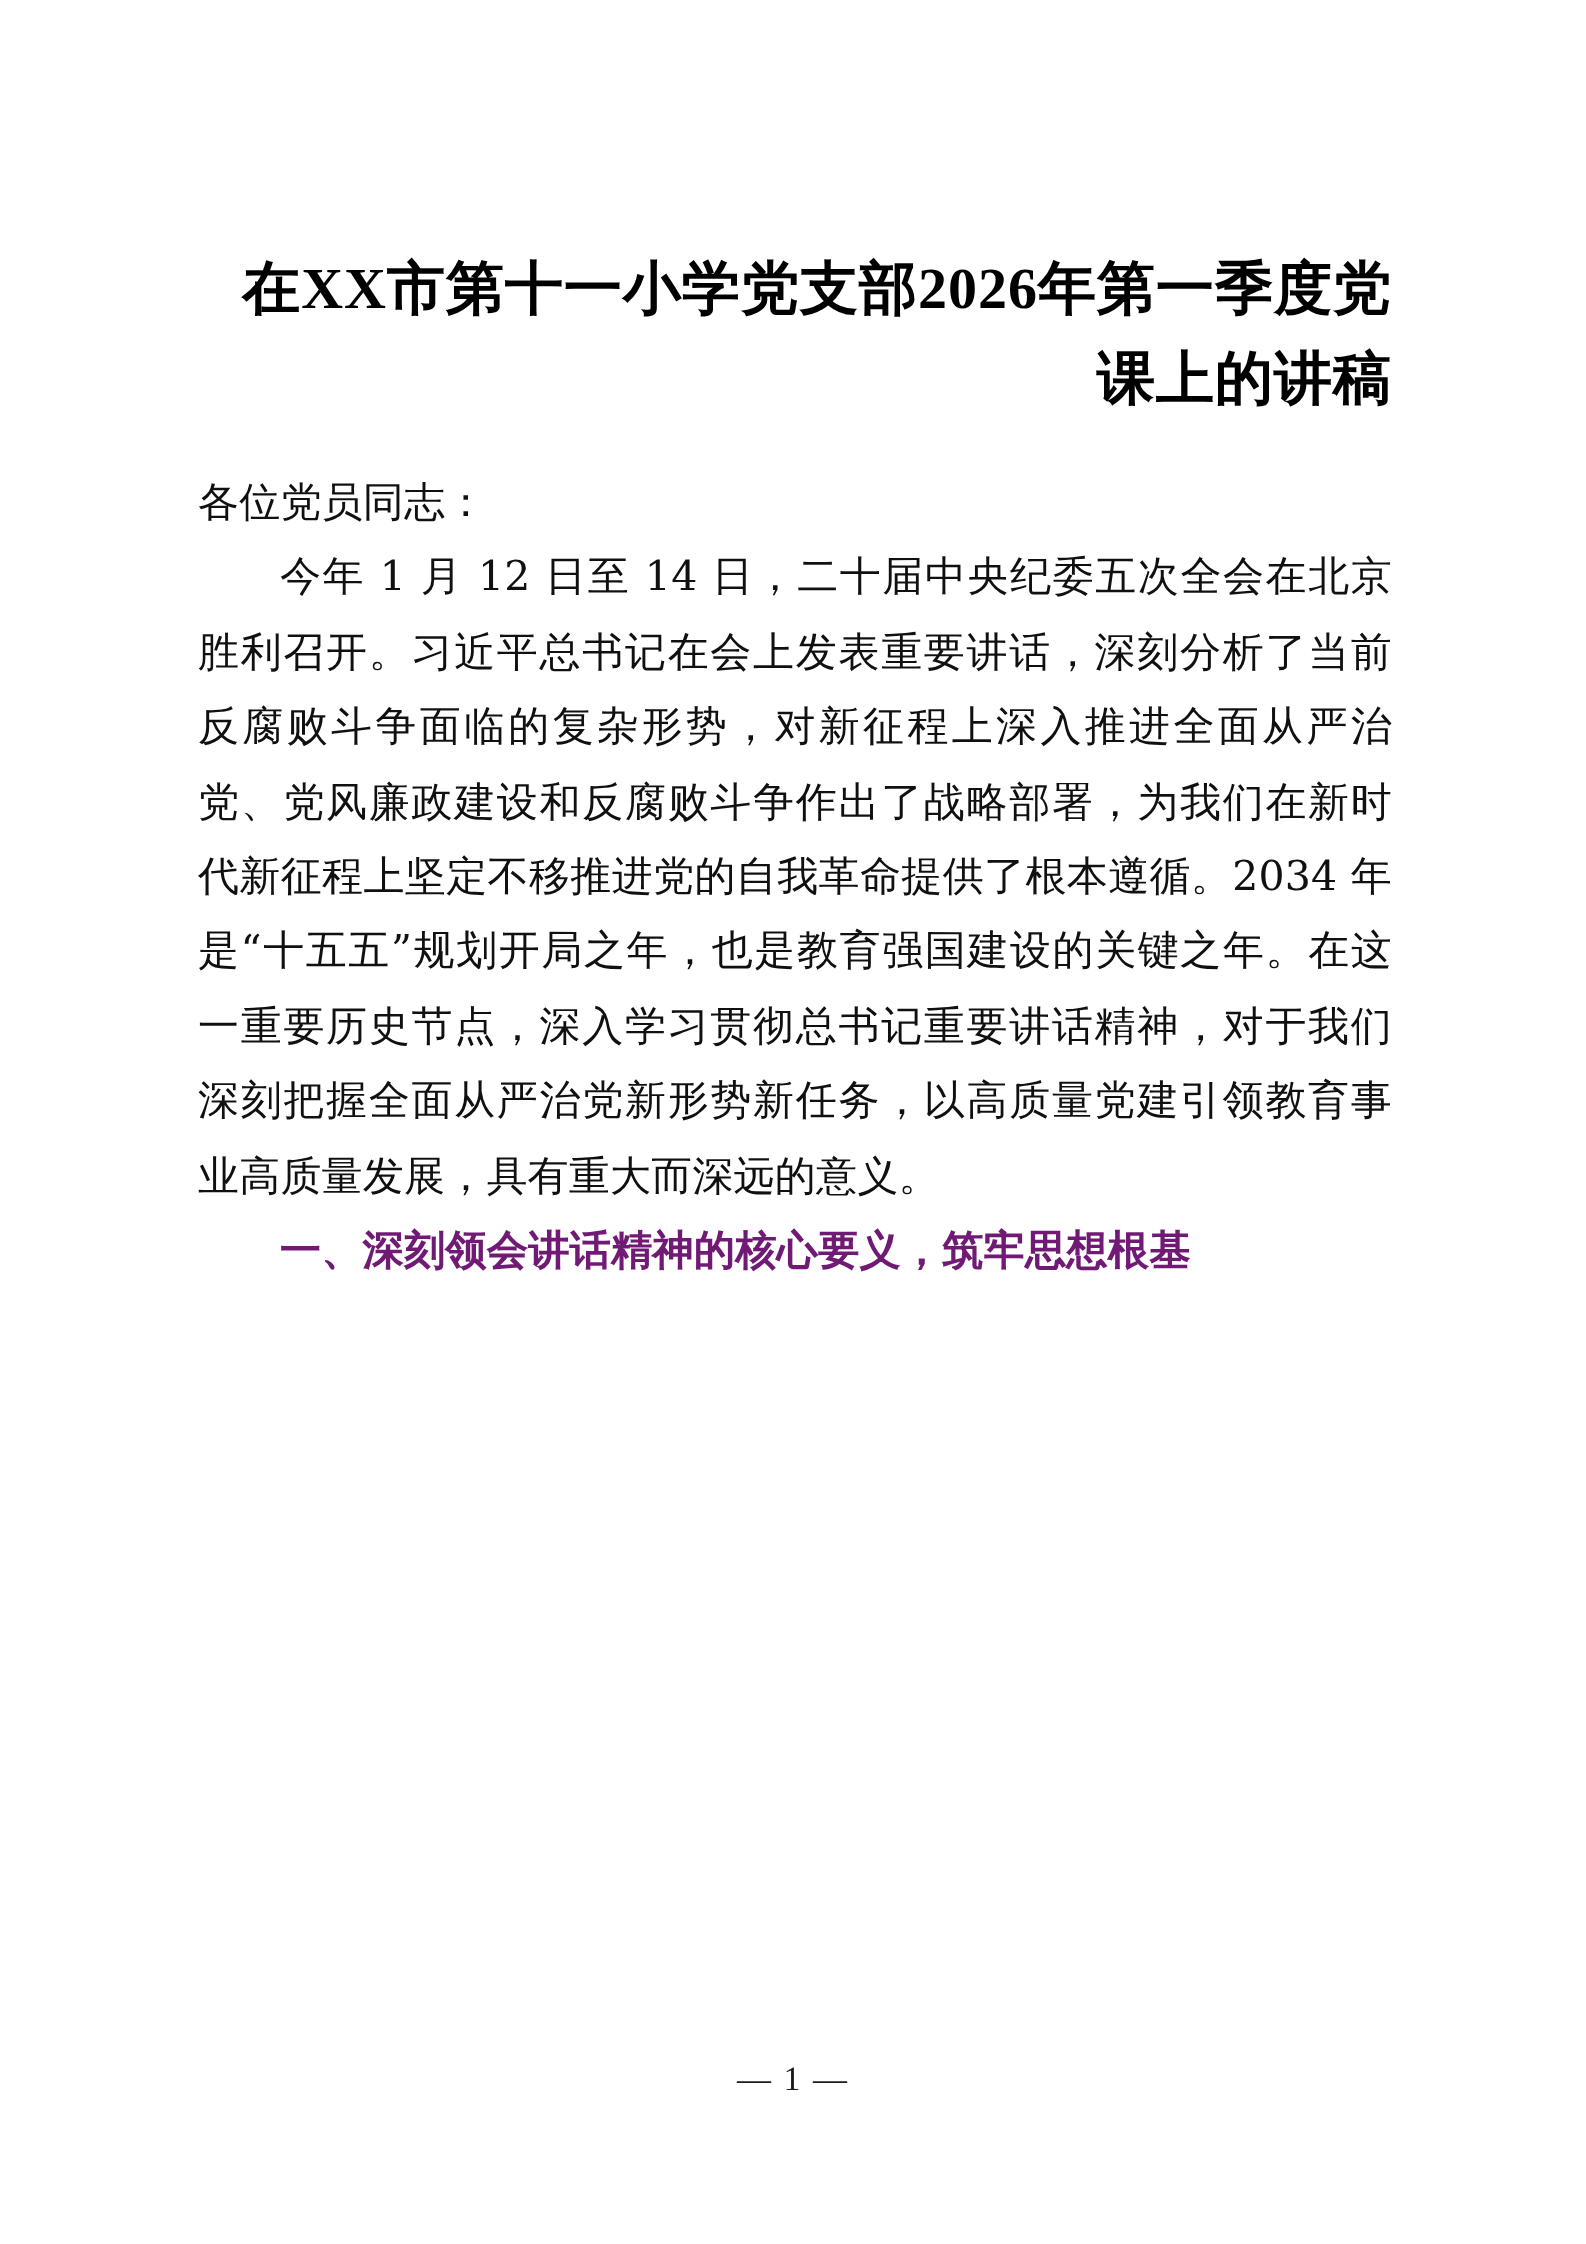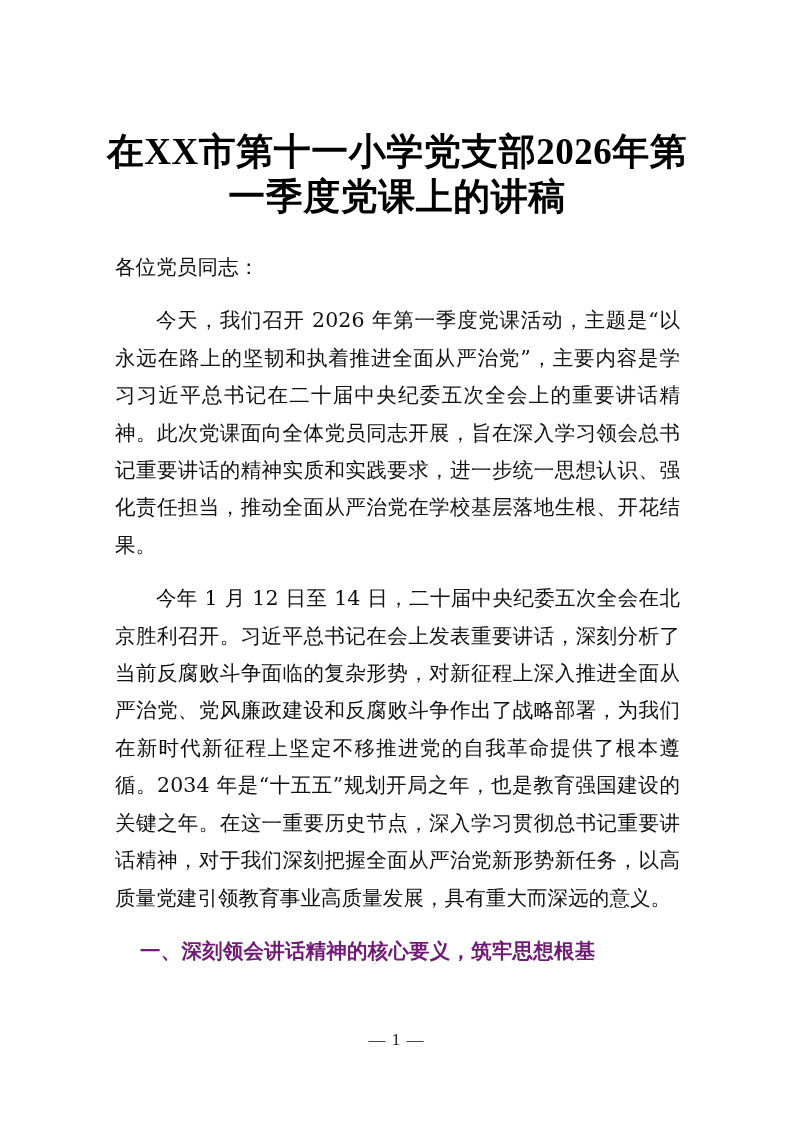--- a/index.html
+++ b/index.html
@@ -26,45 +26,45 @@
     height: 1122px;
     background: #ffffff;
   }
 
   
   .doc-title {
     position: absolute;
     left: 98px;
     top: 104px;
     width: 598px;
-    text-align: center;
+    text-align: right;
     font-family: "Liberation Serif", "DejaVu Serif", serif;
     font-weight: bold;
-    font-size: 37px;
+    font-size: 29px;
     line-height: 45px;
     letter-spacing: 0.5px;
     color: #000;
   }
 
   
   .body-area {
     position: absolute;
     left: 99px;
     top: 233px;
     width: 597px;
   }
 
   .para {
     font-family: "DejaVu Serif", "Liberation Serif", serif;
     font-size: 20.5px;
     line-height: 37.4px;
     text-align: justify;
     text-align-last: left;
     text-justify: inter-character;
-    margin: 16px;
+    margin: 0;
     color: #101010;
     letter-spacing: 0.1px;
   }
 
   .para.indent {
     text-indent: 2em;
   }
 
   .para.flush {
     text-indent: 0;
@@ -97,20 +97,19 @@
 </style>
 </head>
 <body>
 
 <div class="page">
 
   <h1 class="doc-title">在XX市第十一小学党支部2026年第一季度党课上的讲稿</h1>
 
   <div class="body-area">
       <p class="para flush">各位党员同志：</p>
-      <p class="para indent">今天，我们召开 2026 年第一季度党课活动，主题是“以永远在路上的坚韧和执着推进全面从严治党”，主要内容是学习习近平总书记在二十届中央纪委五次全会上的重要讲话精神。此次党课面向全体党员同志开展，旨在深入学习领会总书记重要讲话的精神实质和实践要求，进一步统一思想认识、强化责任担当，推动全面从严治党在学校基层落地生根、开花结果。</p>
       <p class="para indent">今年 1 月 12 日至 14 日，二十届中央纪委五次全会在北京胜利召开。习近平总书记在会上发表重要讲话，深刻分析了当前反腐败斗争面临的复杂形势，对新征程上深入推进全面从严治党、党风廉政建设和反腐败斗争作出了战略部署，为我们在新时代新征程上坚定不移推进党的自我革命提供了根本遵循。2034 年是“十五五”规划开局之年，也是教育强国建设的关键之年。在这一重要历史节点，深入学习贯彻总书记重要讲话精神，对于我们深刻把握全面从严治党新形势新任务，以高质量党建引领教育事业高质量发展，具有重大而深远的意义。</p>
       <p class="section-heading">一、深刻领会讲话精神的核心要义，筑牢思想根基</p>
     </div>
 
   <div class="page-footer">— 1 —</div>
 
 </div>
 
 </body></html>

